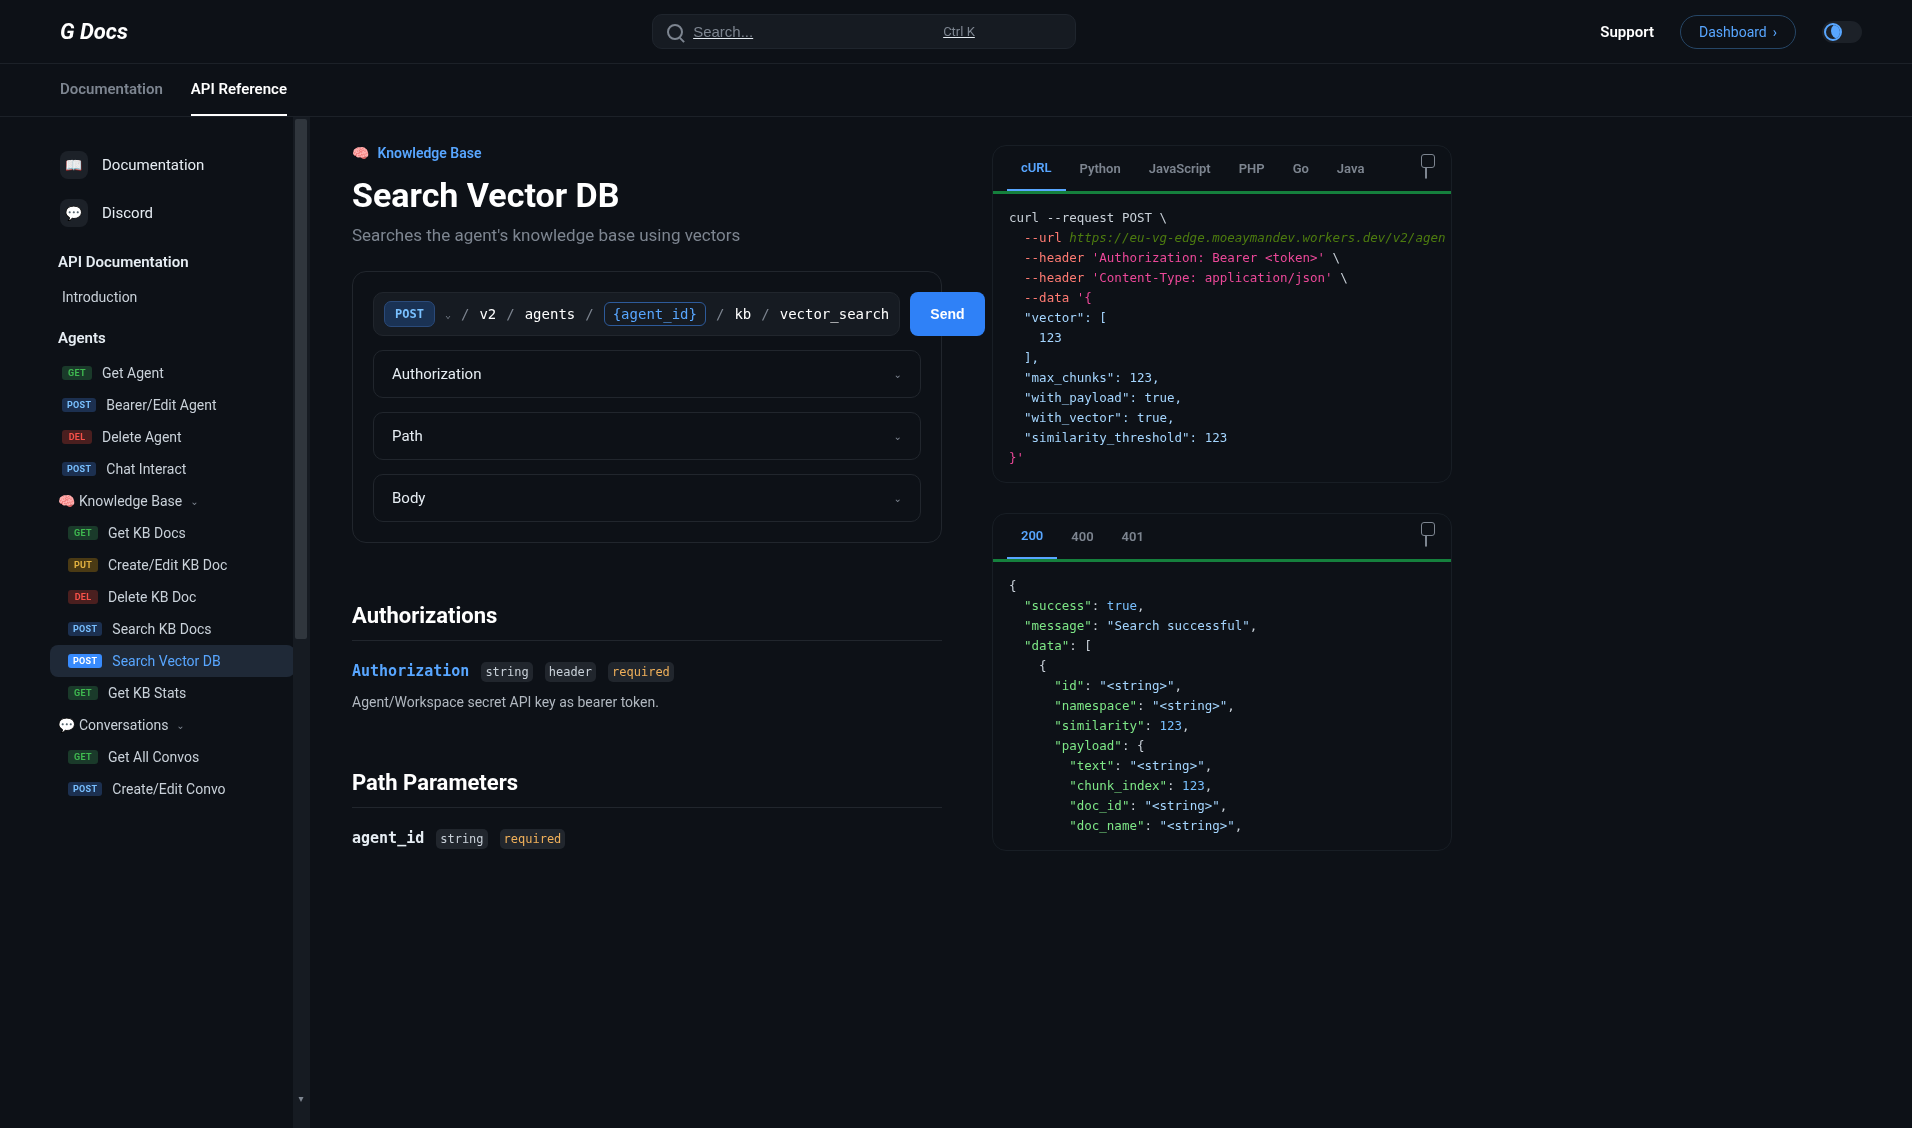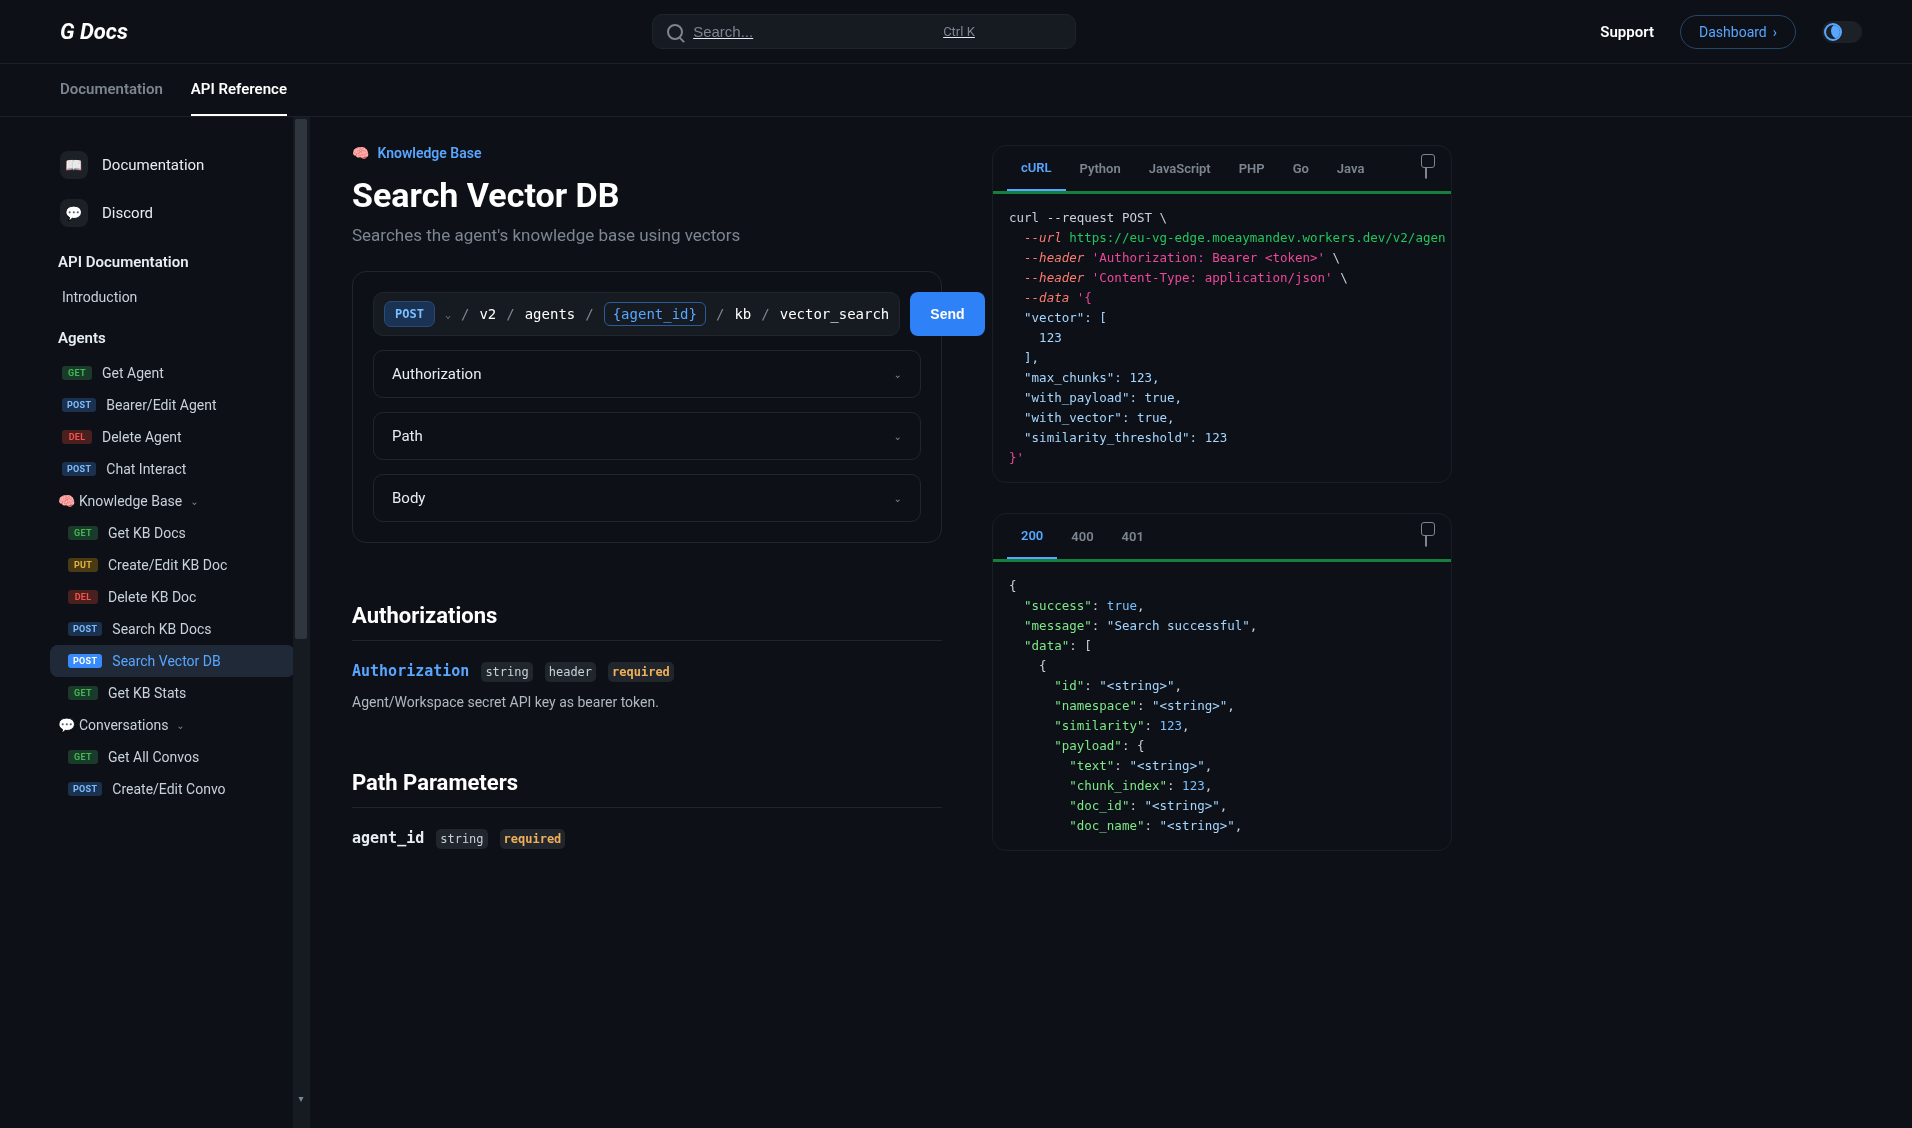--- a/index.html
+++ b/index.html
@@ -146,21 +146,21 @@
 
     .section-heading { font-size: 22px; font-weight: 700; color: #fff; margin: 60px 0 8px; border-bottom:1px solid #21262d; padding-bottom:12px;}
     .param-row { margin-top: 20px; }
     .param-name { font-family: 'SF Mono', ui-monospace, monospace; color: #58a6ff; font-size: 15px; font-weight: 600;}
     .param-name.plain { color: #e6edf3; }
     .param-tag {
       display: inline-block; background: #21262d; color: #c9d1d9;
       font-size: 12px; padding: 3px 4px; border-radius: 5px;
       margin-left: 8px; font-family: 'SF Mono', ui-monospace, monospace;
     }
-    .param-tag.req { color: #f0b05a; font-weight: bold; }
+    .param-tag.req { color: #f0b05a; }
     .param-desc { color: #b1b8c0; font-size: 14px; margin-top: 12px; }
 
     
     .code-panel { width: 460px; display:flex; flex-direction:column; gap:30px;}
     .code-block {
       border: 1px solid #181e25; border-radius: 14px;
       overflow: hidden; background: #0d1117;
     }
     .code-tabs {
       display: flex; align-items: center; padding: 0 14px;
@@ -173,28 +173,28 @@
       font-family: 'SF Mono', ui-monospace, monospace;
       font-size: 12.5px; line-height: 1.6;
       padding: 14px 16px; white-space: pre; overflow-x: auto;
       color: #c9d1d9;
     }
     .code-body::-webkit-scrollbar { height: 10px; }
     .code-body::-webkit-scrollbar-track { background: #161b22; }
     .code-body::-webkit-scrollbar-thumb { background: #30363d; border-radius: 2px;}
 
     .tk-cmd { color: #c9d1d9; }
-    .tk-flag { color: #ff7b72; font-style: italic; }
+    .tk-flag { color: #ff7b72; }
     .tk-str { color: #a5d6ff; }
     .tk-str2 { color: #ec4899; }
     .tk-punc { color: #c9d1d9; }
     .tk-key { color: #7ee787; }
     .tk-num { color: #79c0ff; }
     .tk-bool { color: #79c0ff; }
-    .tk-url { color: #22c55e; }
+    .tk-url { color: #4d7c0f; font-style: italic; }
 
     .search-icon { width:16px; height:16px; border:2px solid #7d8590; border-radius:50%; position:relative;}
     .search-icon::after{content:'';position:absolute;width:6px;height:2px;background:#7d8590;bottom:-3px;right:-4px;transform:rotate(45deg);}
 
     .copy-icon{ width:14px; height:14px; border:1.5px solid #7d8590; border-radius:3px; position:relative;}
     .copy-icon::before{content:'';position:absolute;width:12px;height:12px;border:1.5px solid #7d8590;border-radius:3px;left:-5px;top:-5px;background:#0d1117;}
   </style>
 </head>
 <body>
 

